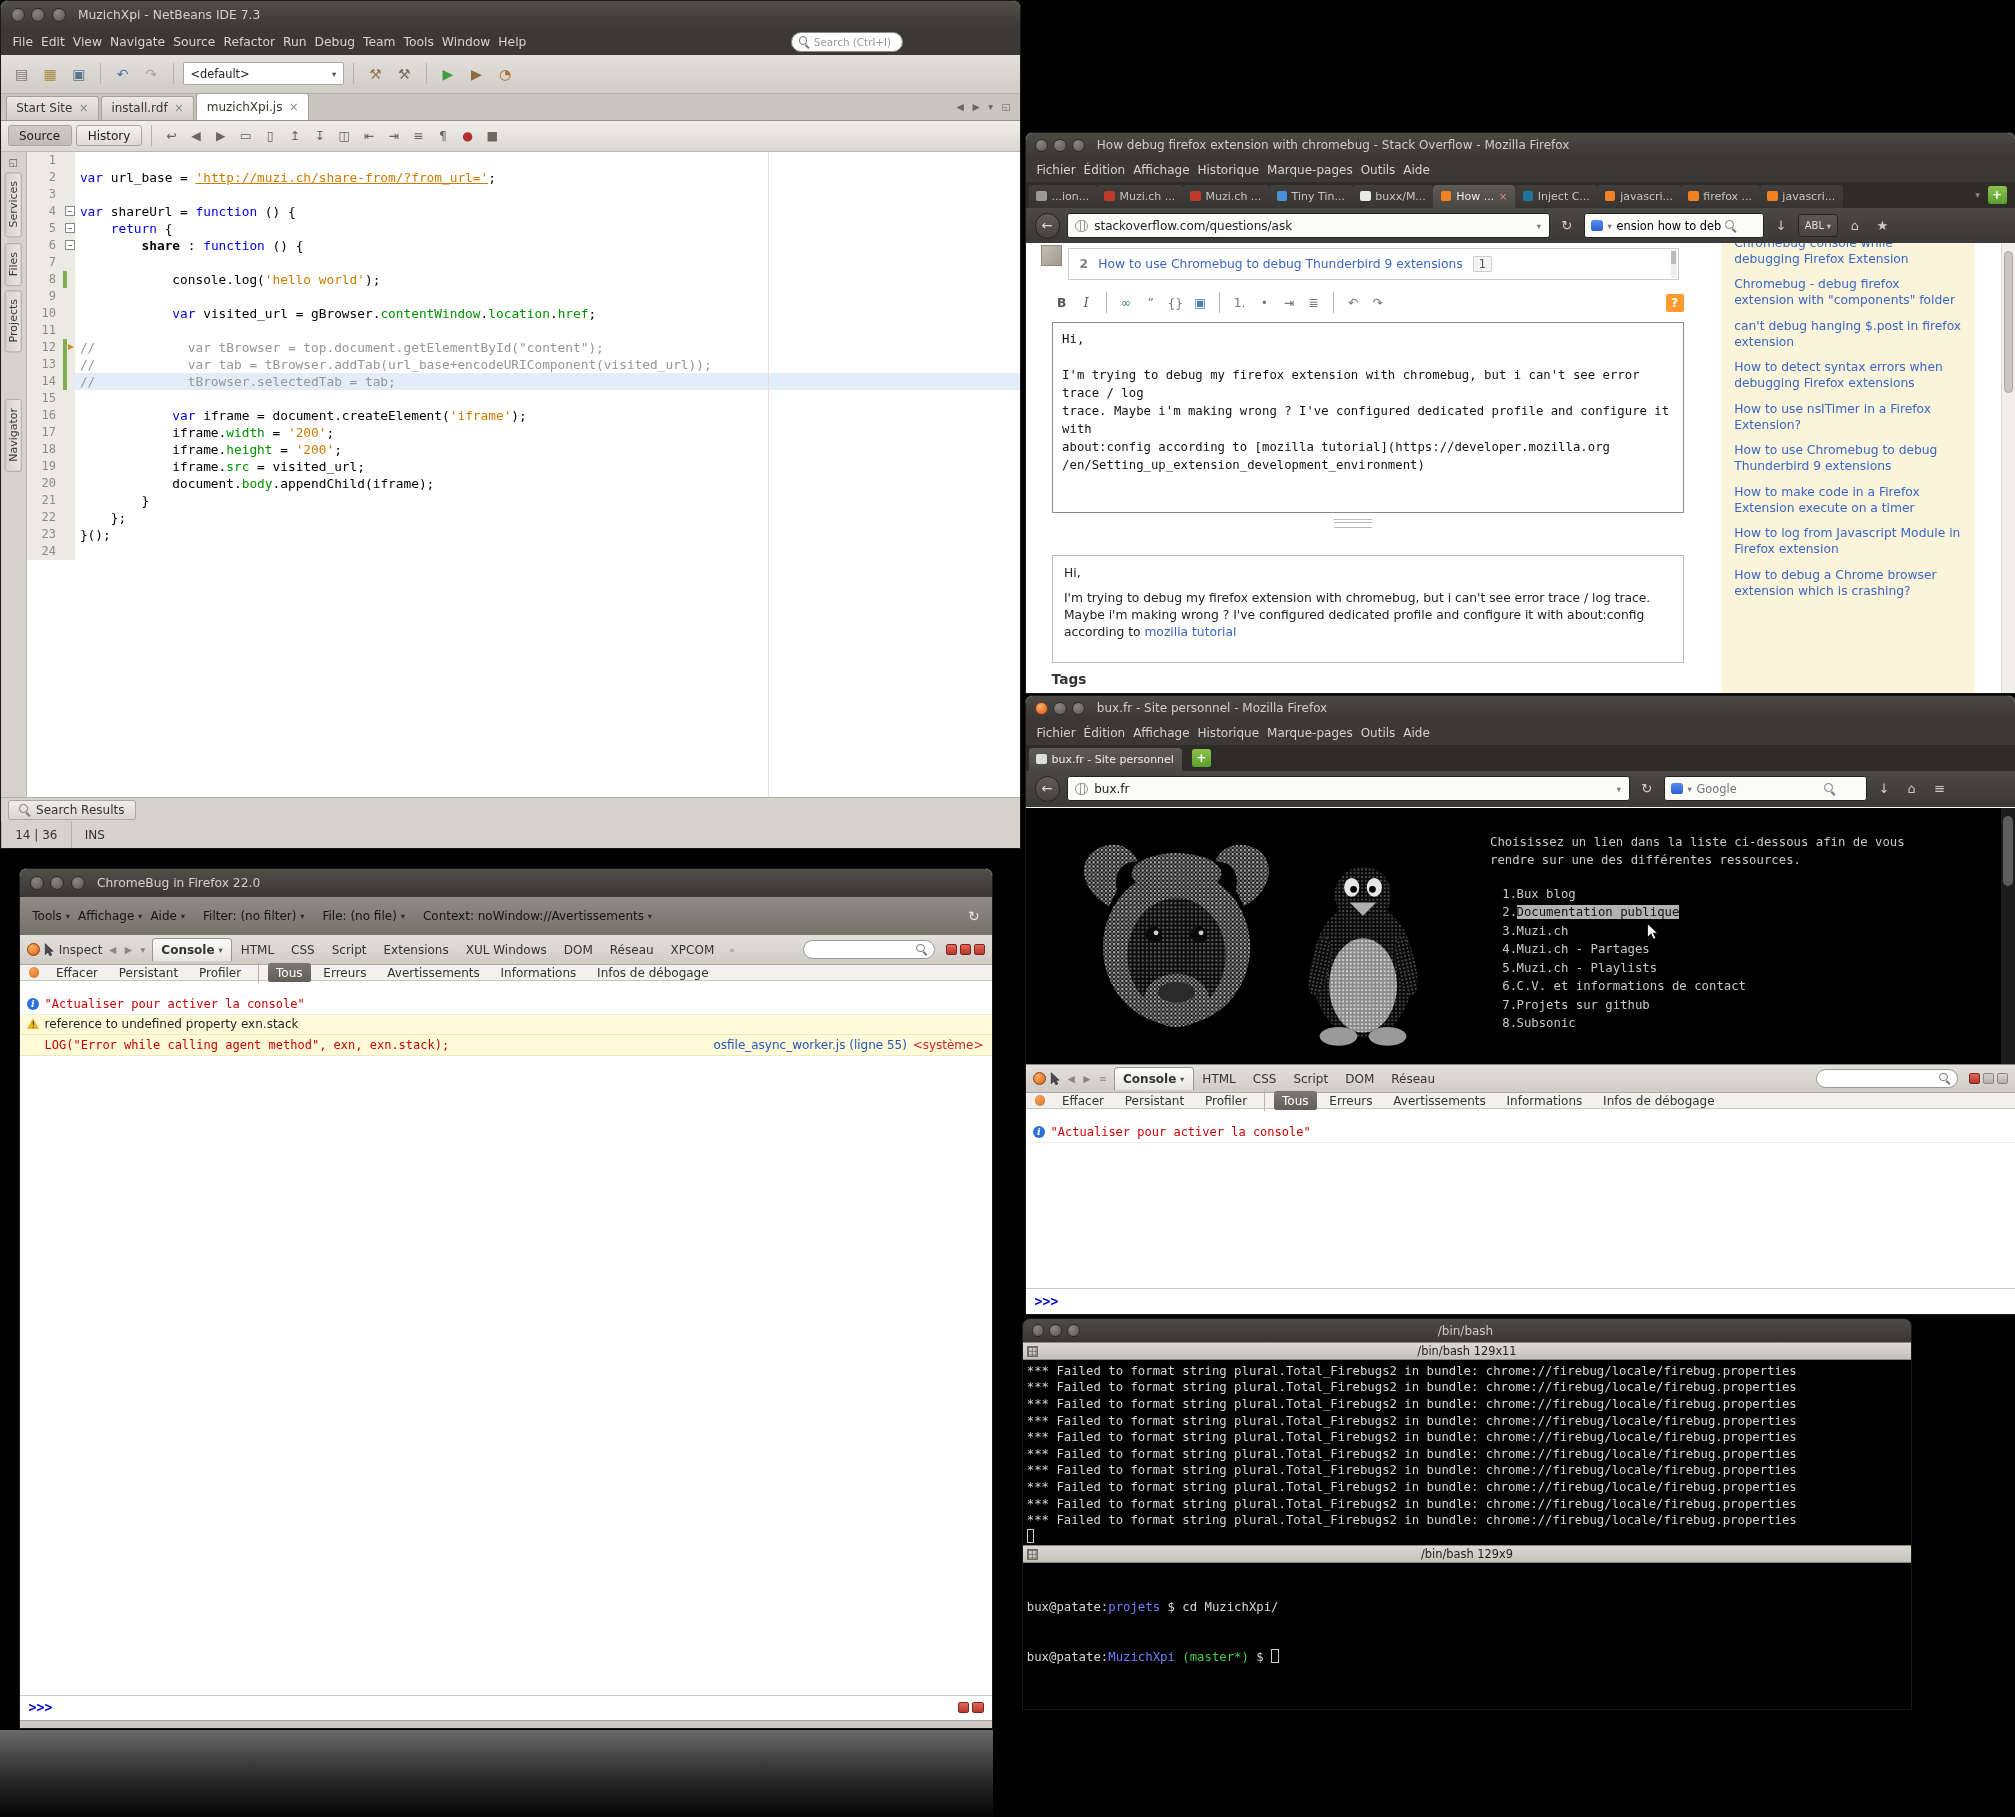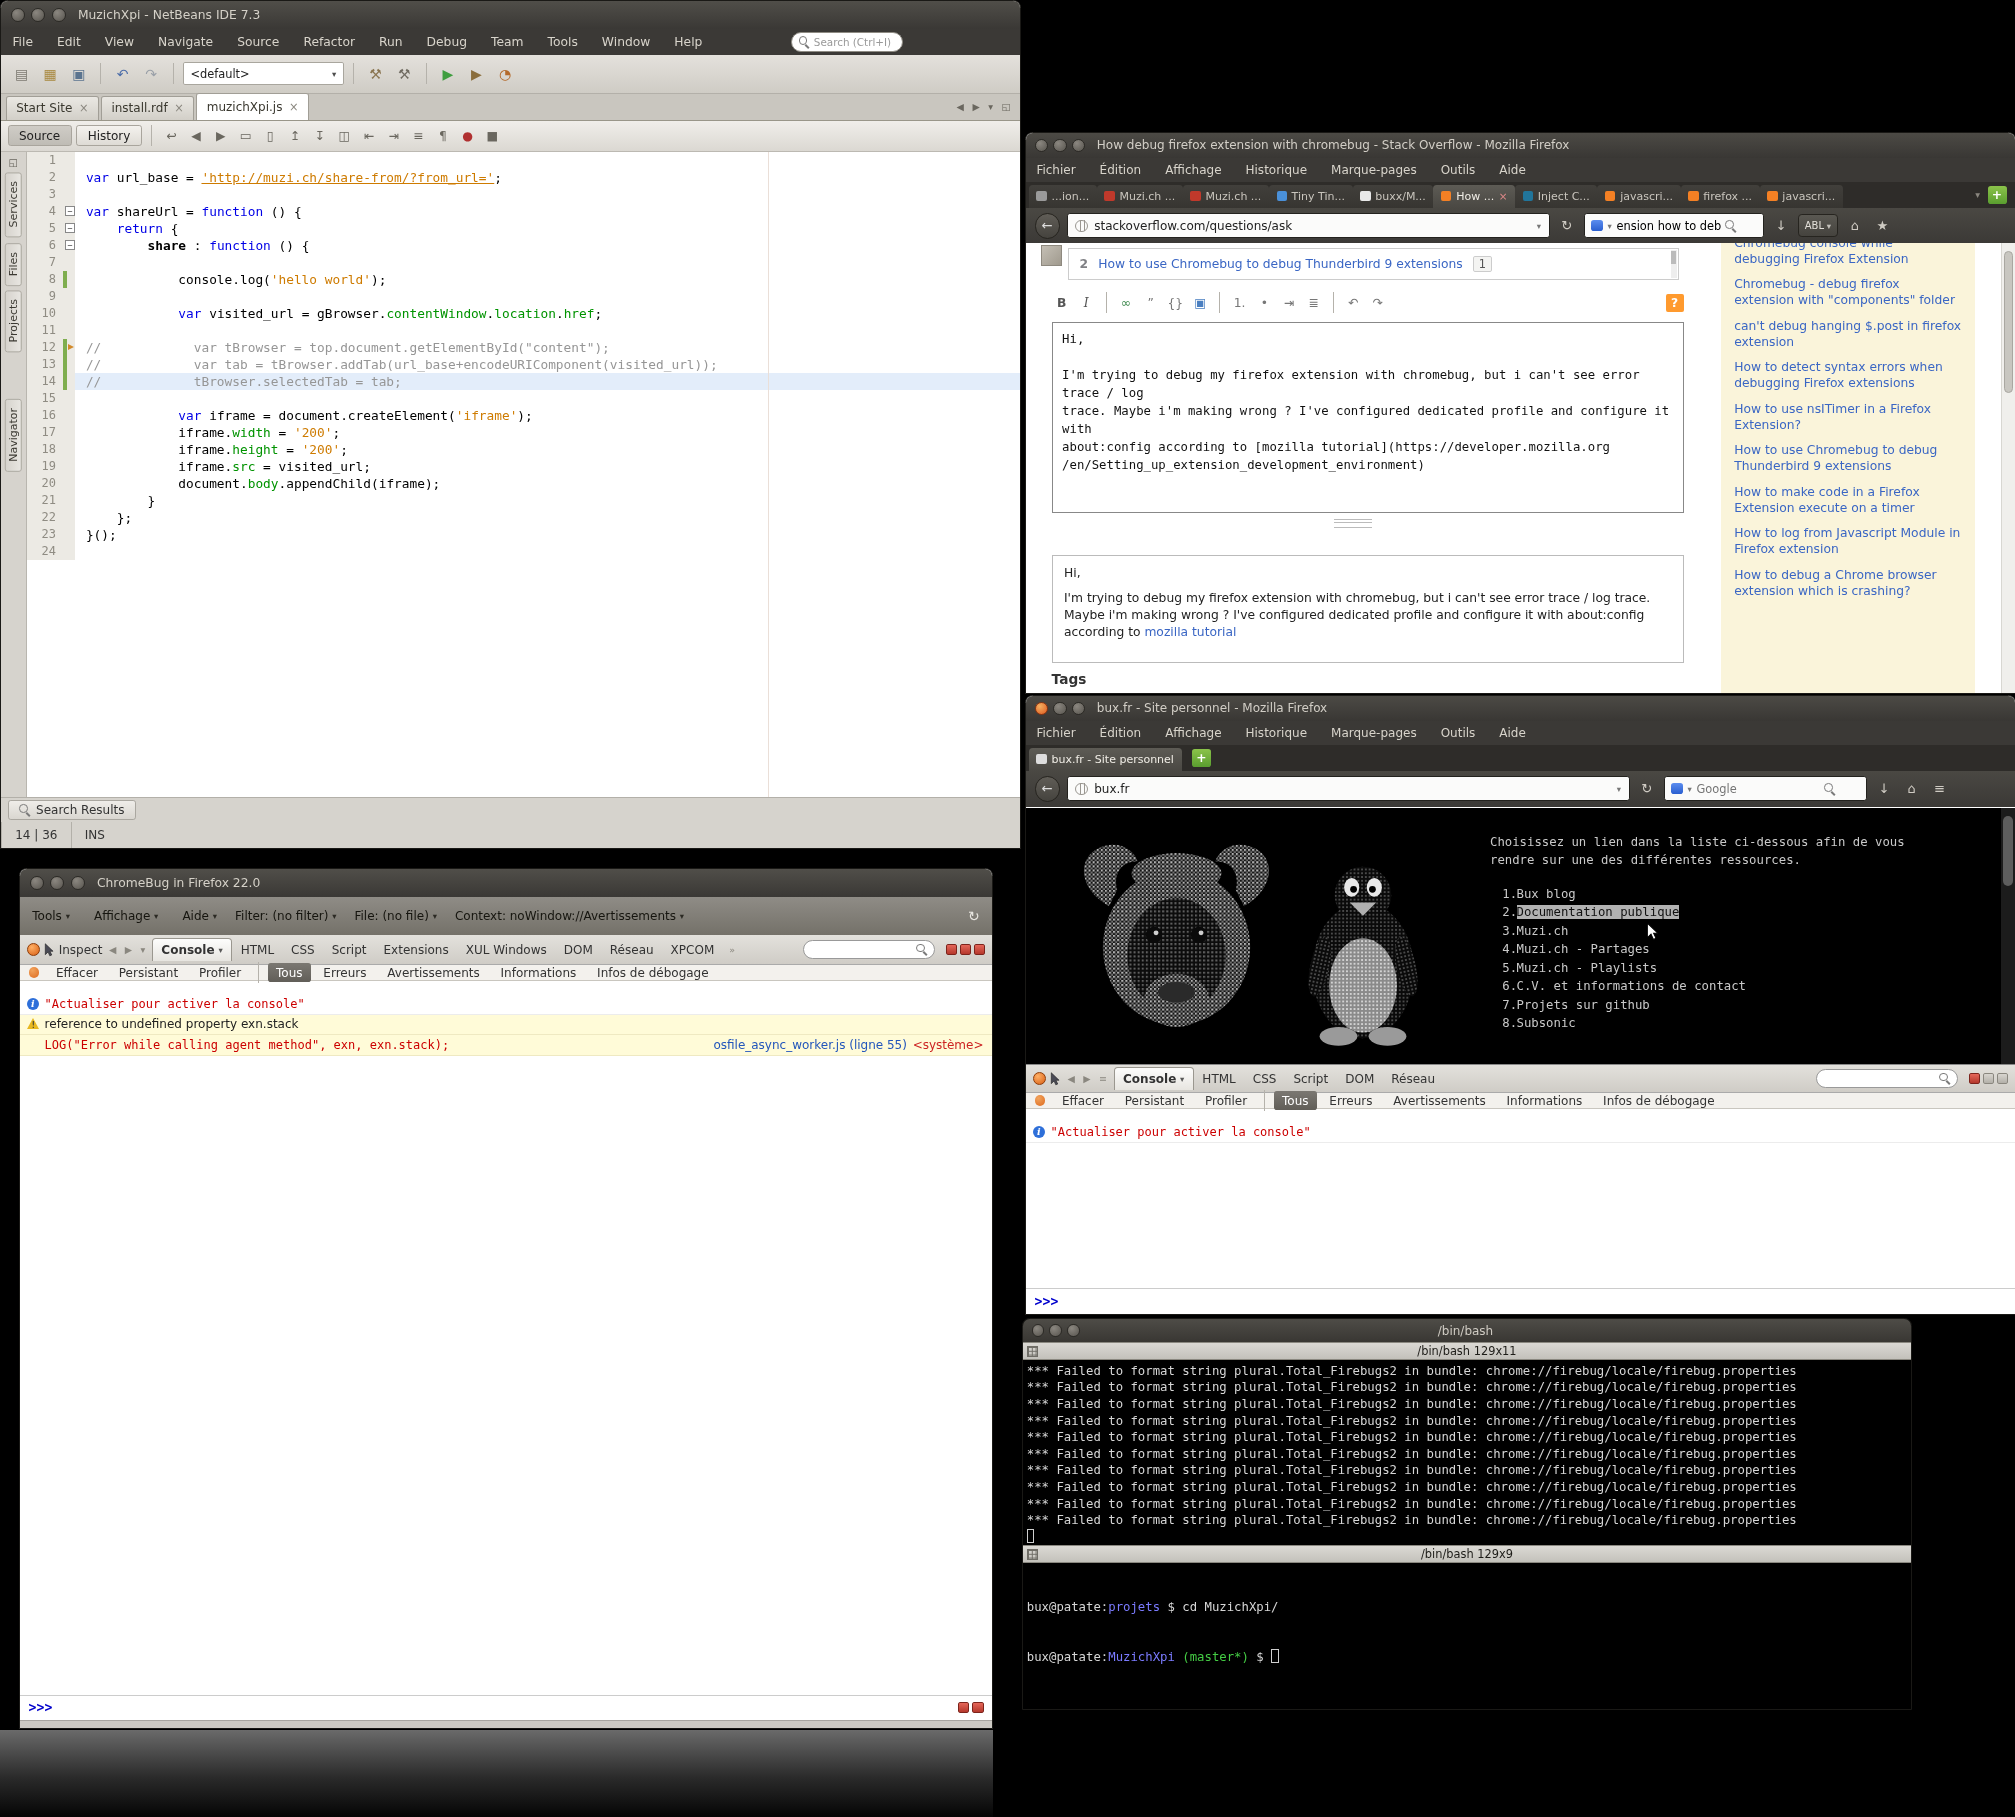--- a/index.html
+++ b/index.html
@@ -3,21 +3,21 @@
 <meta charset="utf-8">
 <style>
 *{margin:0;padding:0;box-sizing:border-box}
 html,body{width:2016px;height:1817px;background:#000;font-family:"DejaVu Sans",sans-serif;overflow:hidden;position:relative}
 .window{position:absolute;border:0.9px solid #1a1916;border-radius:7.6px 7.6px 0 0;overflow:hidden}
 .titlebar{height:28px;background:linear-gradient(#504e49,#3a3835);display:flex;align-items:center;gap:6.6px;padding:0 9.5px;color:#d5d1c8;font-size:12.3px}
 .dot{width:14px;height:14px;border-radius:50%;background:radial-gradient(circle at 35% 30%,#8b8780,#57544e);border:0.9px solid #2c2a26;flex:none}
 .dot.close-hot{background:radial-gradient(circle at 35% 30%,#f5b061,#dd5a1f);border-color:#8e3510}
 .title{margin-left:5.7px;white-space:nowrap}
 .menubar{background:#3b3936;color:#d8d4cb;display:flex;align-items:center;padding:0 11.4px;font-size:12.3px}
-.mrow{display:flex;gap:24px}
+.mrow{display:flex;gap:8px}
 .menu-item{white-space:nowrap}
 .car{font-size:8.5px;color:inherit;opacity:.8}
 .tbsep{width:0.9px;height:21px;background:#b5b2ab;margin:0 4.7px;flex:none}
 .tbi{width:24px;height:23px;display:inline-flex;align-items:center;justify-content:center;font-size:14px;color:#6a675f;border-radius:2.8px;flex:none}
 .irow{display:flex;gap:4.7px;align-items:center}
 .irow0{display:flex;align-items:flex-end}
 .mag{width:11.4px;height:11.4px;position:relative;display:inline-block;flex:none}
 .mag::before{content:"";position:absolute;left:0;top:0;width:6.6px;height:6.6px;border:1.9px solid #7a7a7a;border-radius:50%}
 .mag::after{content:"";position:absolute;left:7.6px;top:7.6px;width:4.7px;height:1.9px;background:#7a7a7a;transform:rotate(45deg);transform-origin:0 0}
 input{border:none;outline:none;background:transparent;font-family:"DejaVu Sans",sans-serif}
@@ -42,21 +42,21 @@
 .side-mini{font-size:10.4px;color:#6a675f}
 .vtab{writing-mode:vertical-rl;transform:rotate(180deg);background:linear-gradient(90deg,#e8e6e1,#d6d3cd);border:0.9px solid #aeaba3;border-radius:2.8px;padding:8.5px 0.9px;font-size:11px;color:#3c3a33;margin-bottom:4.7px}
 .side-gap{height:32px}
 .nb-editor{position:absolute;left:25.6px;top:151px;right:0;bottom:51px;background:#fff;overflow:hidden}
 .code-row{display:flex;height:17px;line-height:17px;font-family:"DejaVu Sans Mono",monospace;font-size:12.8px}
 .gut{width:36px;background:#eceae4;color:#8f8c83;text-align:right;padding-right:6.6px;font-size:12px;flex:none}
 .markc{width:12.3px;background:#eceae4;position:relative;flex:none}
 .markc.chg::before{content:"";position:absolute;left:0.9px;top:0;bottom:0;width:3.8px;background:#7fae4f}
 .fold{position:absolute;right:0;top:2.8px;width:10.4px;height:10.4px;border:0.9px solid #888;background:#fff;font-size:8.5px;line-height:8.5px;text-align:center;color:#444}
 .omark{position:absolute;left:5.7px;top:4.7px;width:0;height:0;border-left:6.6px solid #d28a2a;border-top:3.8px solid transparent;border-bottom:3.8px solid transparent}
-.code-text{flex:1;white-space:pre;padding-left:11px;color:#000}
+.code-text{flex:1;white-space:pre;padding-left:5px;color:#000}
 .code-row.current .code-text{background:#e3edfa}
 .tk-k{color:#0000e6}.tk-s{color:#ce7b00}.tk-sl{color:#ce7b00;text-decoration:underline}
 .tk-c{color:#969696}.tk-f{color:#009300}.tk-b{font-weight:bold}.tk-p{color:#000}
 .margin-guide{position:absolute;left:741px;top:0;bottom:0;width:0.9px;background:#eadfd8}
 .nb-results{position:absolute;left:0;right:0;bottom:25.6px;height:25.6px;background:#d6d3cd;border-top:0.9px solid #b3b0a9;display:flex;align-items:center;padding:0 6.6px;font-size:12px;color:#333}
 .tabbtn{display:flex;gap:5.7px;align-items:center;border:0.9px solid #aaa7a0;background:linear-gradient(#efede9,#d9d6d0);height:20px;padding:0 10.4px;border-radius:2.8px}
 .nb-status{position:absolute;left:0;right:0;bottom:0;height:25.6px;background:#d6d3cd;display:flex;align-items:center;font-size:12px;color:#333}
 .nb-status .cell{border-left:0.9px solid #b3b0a9;padding:0 13.2px;height:100%;display:flex;align-items:center}
 
 .bug{width:13.2px;height:13.2px;border-radius:50%;background:radial-gradient(circle at 35% 30%,#ffb066,#d85f14);border:0.9px solid #8e3c08;flex:none}

